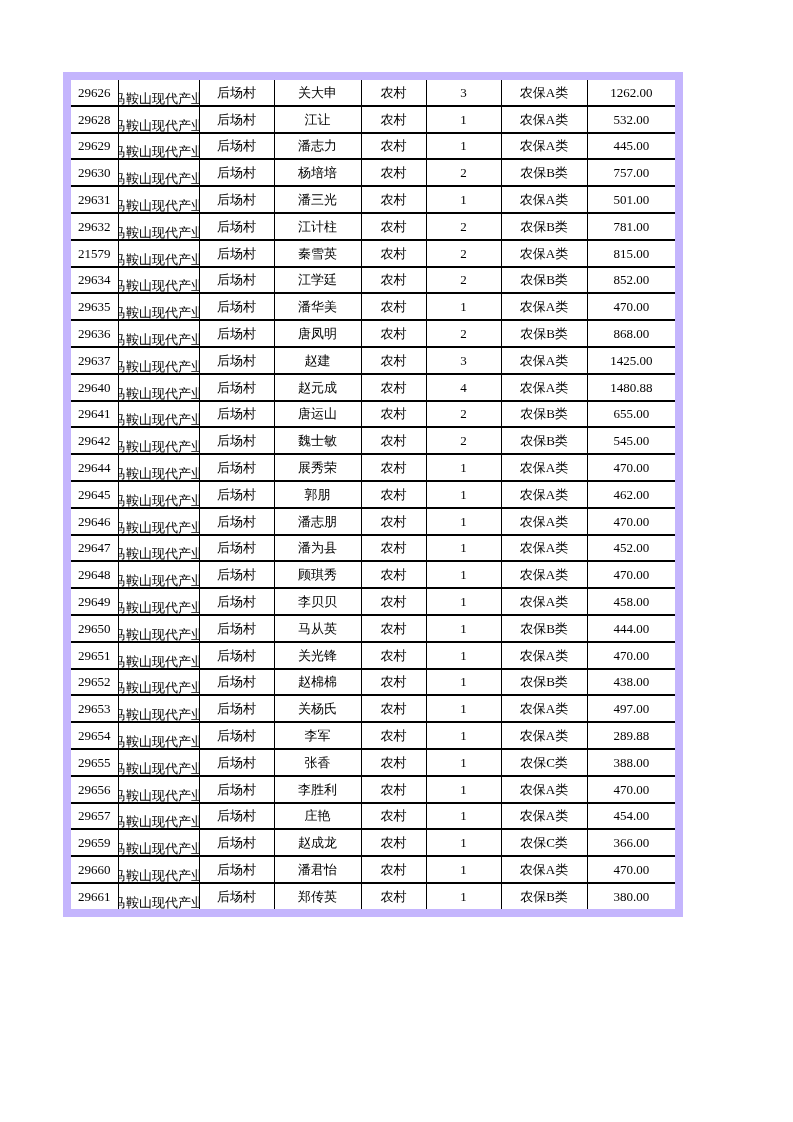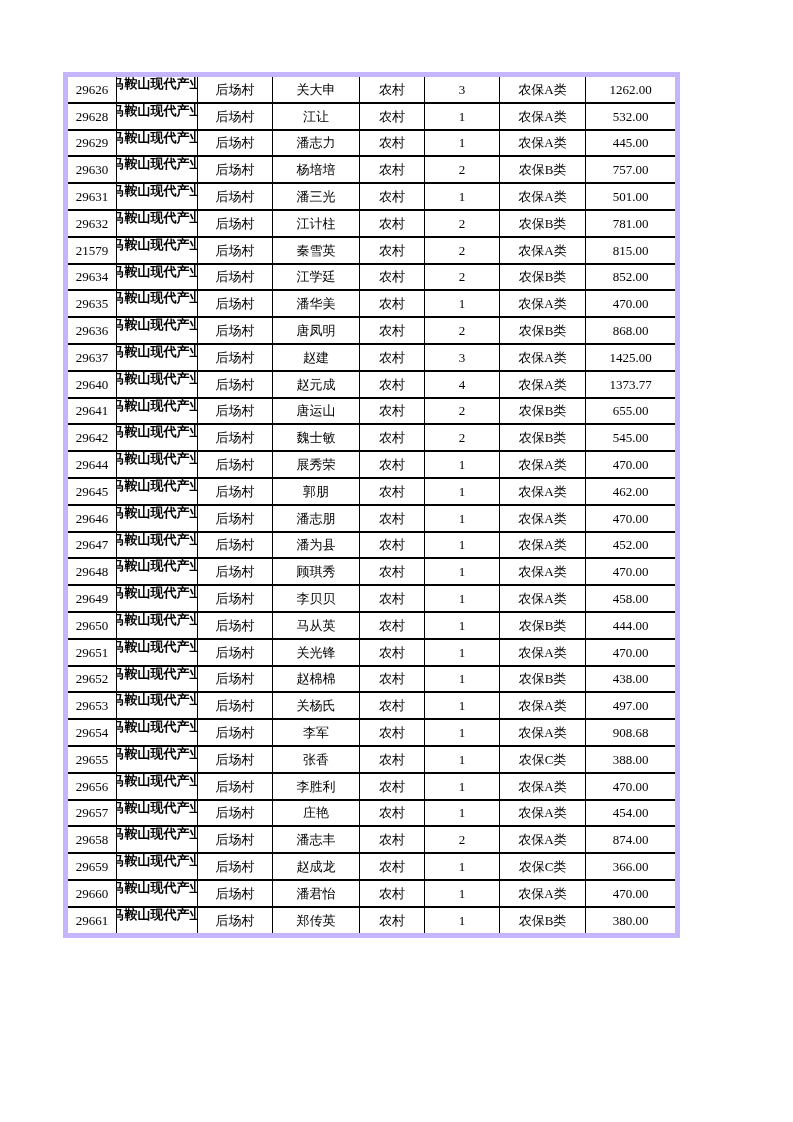--- a/index.html
+++ b/index.html
@@ -21,42 +21,41 @@
     background: #ffffff;
     overflow: hidden;
   }
   table.roster {
     position: absolute;
     left: 63px;
     top: 72px;
     border-collapse: collapse;
     table-layout: fixed;
     width: 612px;
-    border: 5px solid #c4b5fd;
+    border: 8px solid #c4b5fd;
   }
   table.roster td {
     border: 1px solid #000000;
     border-bottom-width: 2px;
     height: 24.8px;
     padding: 0;
     text-align: center;
     vertical-align: middle;
     font-size: 13px;
     line-height: 1;
     white-space: nowrap;
     overflow: hidden;
   }
   table.roster td.cell-unit .clip {
     width: 100%;
     height: 100%;
     display: flex;
-    align-items: flex-start;
+    align-items: flex-end;
     justify-content: center;
     overflow: hidden;
-    font-weight: bold;
   }
   table.roster td.cell-unit .clip span {
     white-space: nowrap;
     flex: 0 0 auto;
   }
 </style>
 </head>
 <body>
 
 <div class="page">
@@ -231,21 +230,21 @@
           <td class="cell-unit">
             <div class="clip">
               <span>马鞍山现代产业</span>
             </div>
           </td>
           <td class="cell-village">后场村</td>
           <td class="cell-name">赵元成</td>
           <td class="cell-residence-type">农村</td>
           <td class="cell-person-count">4</td>
           <td class="cell-insurance-category">农保A类</td>
-          <td class="cell-amount">1373.77</td>
+          <td class="cell-amount">1480.88</td>
         </tr>
         <tr>
           <td class="cell-row-id">29641</td>
           <td class="cell-unit">
             <div class="clip">
               <span>马鞍山现代产业</span>
             </div>
           </td>
           <td class="cell-village">后场村</td>
           <td class="cell-name">唐运山</td>
@@ -413,21 +412,21 @@
           <td class="cell-unit">
             <div class="clip">
               <span>马鞍山现代产业</span>
             </div>
           </td>
           <td class="cell-village">后场村</td>
           <td class="cell-name">李军</td>
           <td class="cell-residence-type">农村</td>
           <td class="cell-person-count">1</td>
           <td class="cell-insurance-category">农保A类</td>
-          <td class="cell-amount">908.68</td>
+          <td class="cell-amount">289.88</td>
         </tr>
         <tr>
           <td class="cell-row-id">29655</td>
           <td class="cell-unit">
             <div class="clip">
               <span>马鞍山现代产业</span>
             </div>
           </td>
           <td class="cell-village">后场村</td>
           <td class="cell-name">张香</td>
@@ -456,34 +455,20 @@
             <div class="clip">
               <span>马鞍山现代产业</span>
             </div>
           </td>
           <td class="cell-village">后场村</td>
           <td class="cell-name">庄艳</td>
           <td class="cell-residence-type">农村</td>
           <td class="cell-person-count">1</td>
           <td class="cell-insurance-category">农保A类</td>
           <td class="cell-amount">454.00</td>
-        </tr>
-        <tr>
-          <td class="cell-row-id">29658</td>
-          <td class="cell-unit">
-            <div class="clip">
-              <span>马鞍山现代产业</span>
-            </div>
-          </td>
-          <td class="cell-village">后场村</td>
-          <td class="cell-name">潘志丰</td>
-          <td class="cell-residence-type">农村</td>
-          <td class="cell-person-count">2</td>
-          <td class="cell-insurance-category">农保A类</td>
-          <td class="cell-amount">874.00</td>
         </tr>
         <tr>
           <td class="cell-row-id">29659</td>
           <td class="cell-unit">
             <div class="clip">
               <span>马鞍山现代产业</span>
             </div>
           </td>
           <td class="cell-village">后场村</td>
           <td class="cell-name">赵成龙</td>

